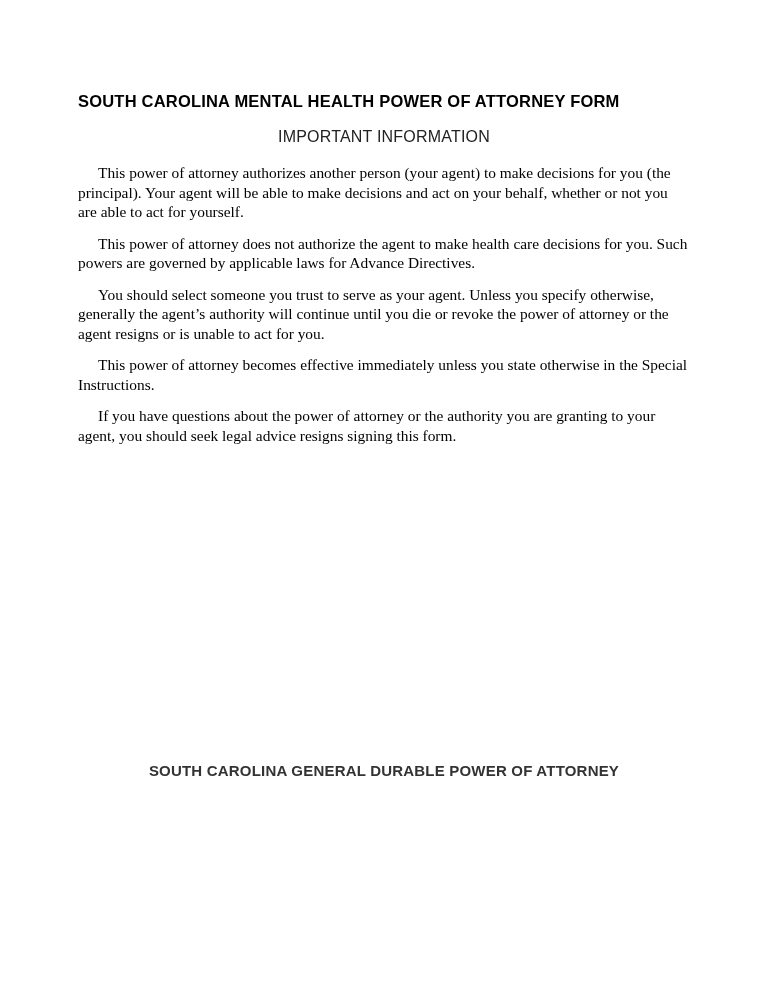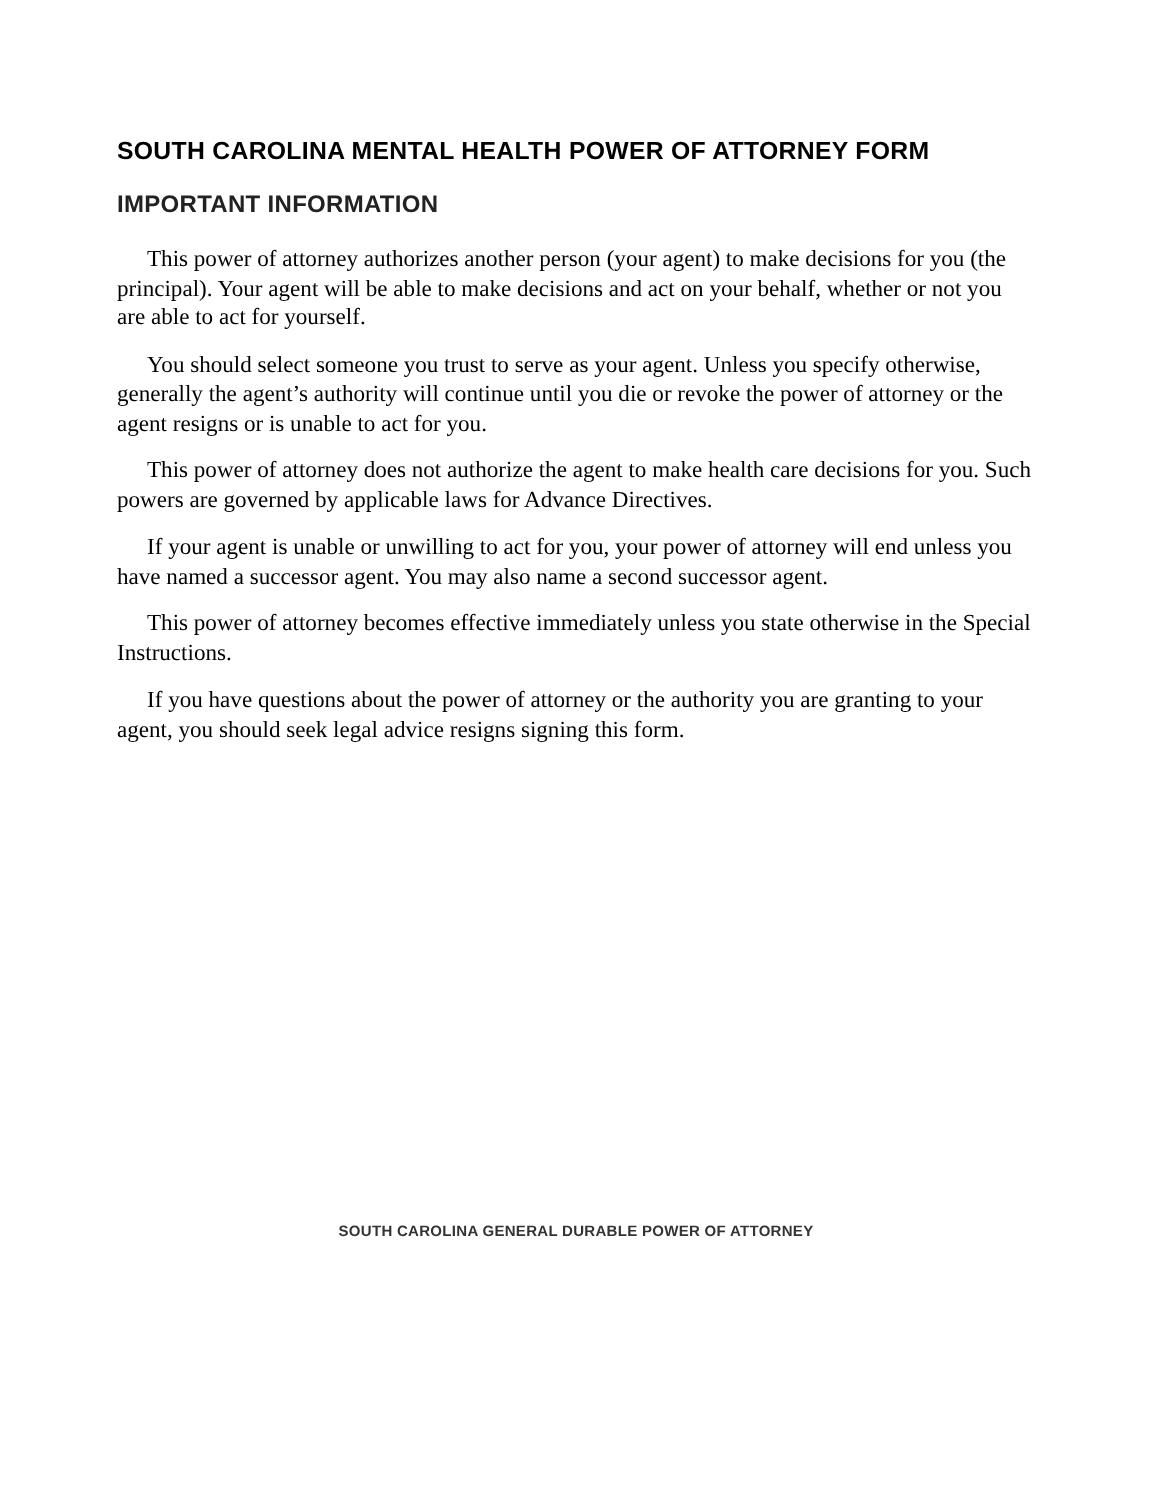--- a/index.html
+++ b/index.html
@@ -21,42 +21,42 @@
     text-align: left;
     font-family: "Liberation Sans", sans-serif;
     font-weight: bold;
     font-size: 16.5px;
     line-height: 20px;
     letter-spacing: 0.2px;
     color: #000000;
   }
   .doc-subtitle {
     margin: 16px 0 16px;
-    text-align: left;
+    text-align: center;
     font-family: "Liberation Sans", sans-serif;
-    font-weight: 700;
+    font-weight: 400;
     font-size: 16px;
     line-height: 20px;
     letter-spacing: 0.2px;
     color: #222222;
   }
   p.body-para {
     margin: 12px 0 0;
     font-size: 15.4px;
     line-height: 19.5px;
     text-indent: 20px;
     color: #000000;
   }
   .spacer { height: 306px; }
   .section-heading {
     margin: 12px 0 0;
     text-align: center;
     font-family: "Liberation Sans", sans-serif;
     font-weight: bold;
-    font-size: 10px;
+    font-size: 15px;
     line-height: 16px;
     letter-spacing: 0.2px;
     color: #333333;
   }
   .section-subheading {
     margin: 10px 0 0;
     text-align: center;
     font-family: "Liberation Sans", sans-serif;
     font-weight: 400;
     font-size: 13.5px;
@@ -68,23 +68,22 @@
 </head>
 <body>
 
 <div class="page">
 
   <h1 class="doc-title">SOUTH CAROLINA MENTAL HEALTH POWER OF ATTORNEY FORM</h1>
 
   <h2 class="doc-subtitle">IMPORTANT INFORMATION</h2>
 
   <p class="body-para">This power of attorney authorizes another person (your agent) to make decisions for you (the principal). Your agent will be able to make decisions and act on your behalf, whether or not you are able to act for yourself.</p>
+  <p class="body-para">This power of attorney does not authorize the agent to make health care decisions for you. Such powers are governed by applicable laws for Advance Directives.</p>
   <p class="body-para">You should select someone you trust to serve as your agent.  Unless you specify otherwise, generally the agent’s authority will continue until you die or revoke the power of attorney or the agent resigns or is unable to act for you.</p>
-  <p class="body-para">This power of attorney does not authorize the agent to make health care decisions for you. Such powers are governed by applicable laws for Advance Directives.</p>
-  <p class="body-para">If your agent is unable or unwilling to act for you, your power of attorney will end unless you have named a successor agent.  You may also name a second successor agent.</p>
   <p class="body-para">This power of attorney becomes effective immediately unless you state otherwise in the Special Instructions.</p>
   <p class="body-para">If you have questions about the power of attorney or the authority you are granting to your agent, you should seek legal advice resigns signing this form.</p>
 
   <div class="spacer"></div>
 
 
   <h3 class="section-heading">SOUTH CAROLINA GENERAL DURABLE POWER OF ATTORNEY</h3>
 
 
 </div>

